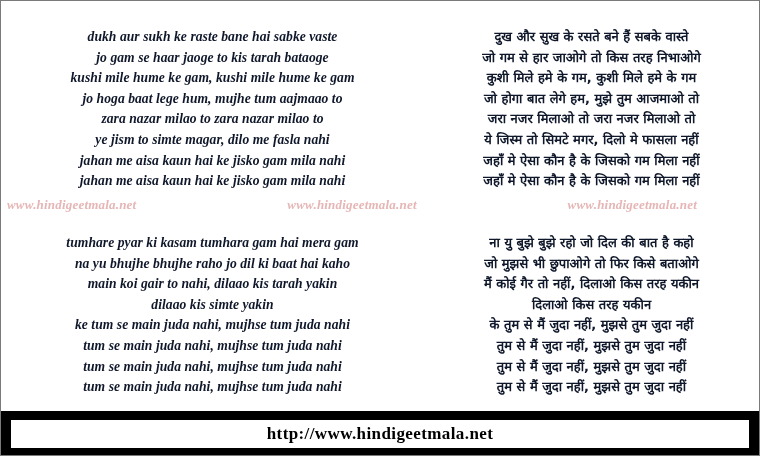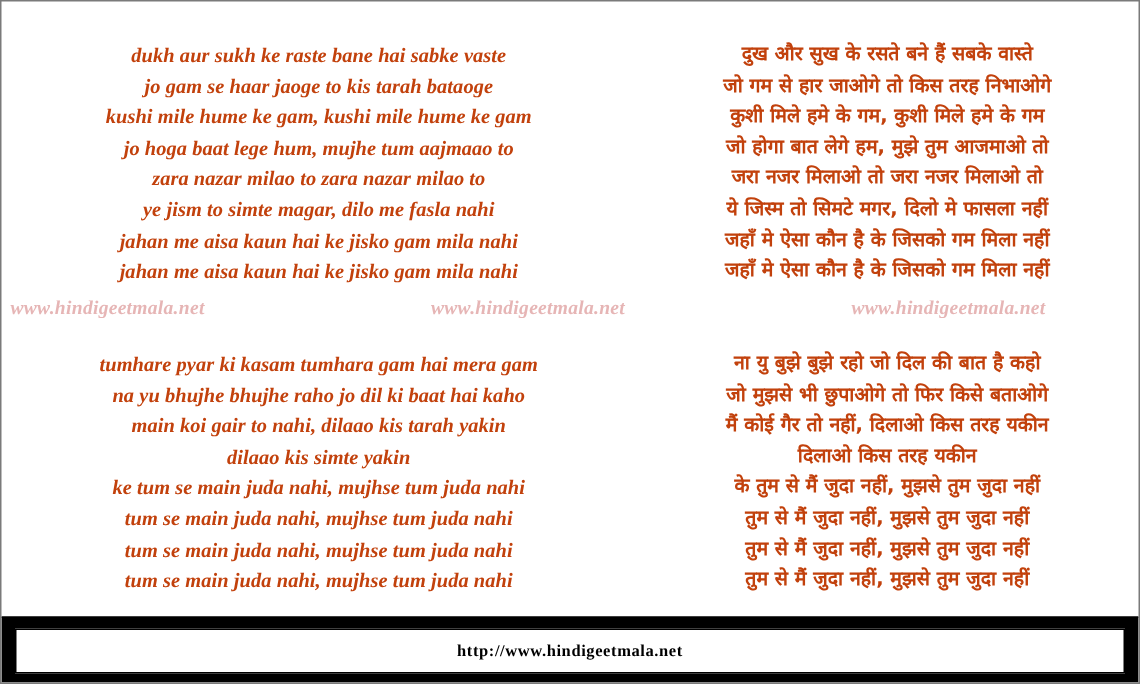--- a/index.html
+++ b/index.html
@@ -30,21 +30,21 @@
     padding-top: 26px;
     position: relative;
     z-index: 2;
   }
   .col-left  { text-align: center; }
   .col-right { text-align: center; }
 
   .line {
     font-size: 13.2px;
     line-height: 20.6px;
-    color: #c2410c;
+    color: #0f172a;
     white-space: nowrap;
     margin-left: 44px;
   }
   .col-left .line {
     font-family: "Liberation Serif", serif;
     font-style: italic;
     font-weight: bold;
     font-size: 13.6px;
     letter-spacing: 0.05px;
   }
@@ -97,21 +97,21 @@
     height: 30px;
     background: #ffffff;
     border: 1px solid #000000;
     display: flex;
     align-items: center;
     justify-content: center;
   }
   .footer-url {
     font-family: "Liberation Serif", serif;
     font-weight: bold;
-    font-size: 11px;
+    font-size: 17px;
     color: #000000;
     letter-spacing: 0.4px;
   }
 </style>
 </head>
 <body>
 
 <div id="page">
 
   <div class="lyrics-area">

